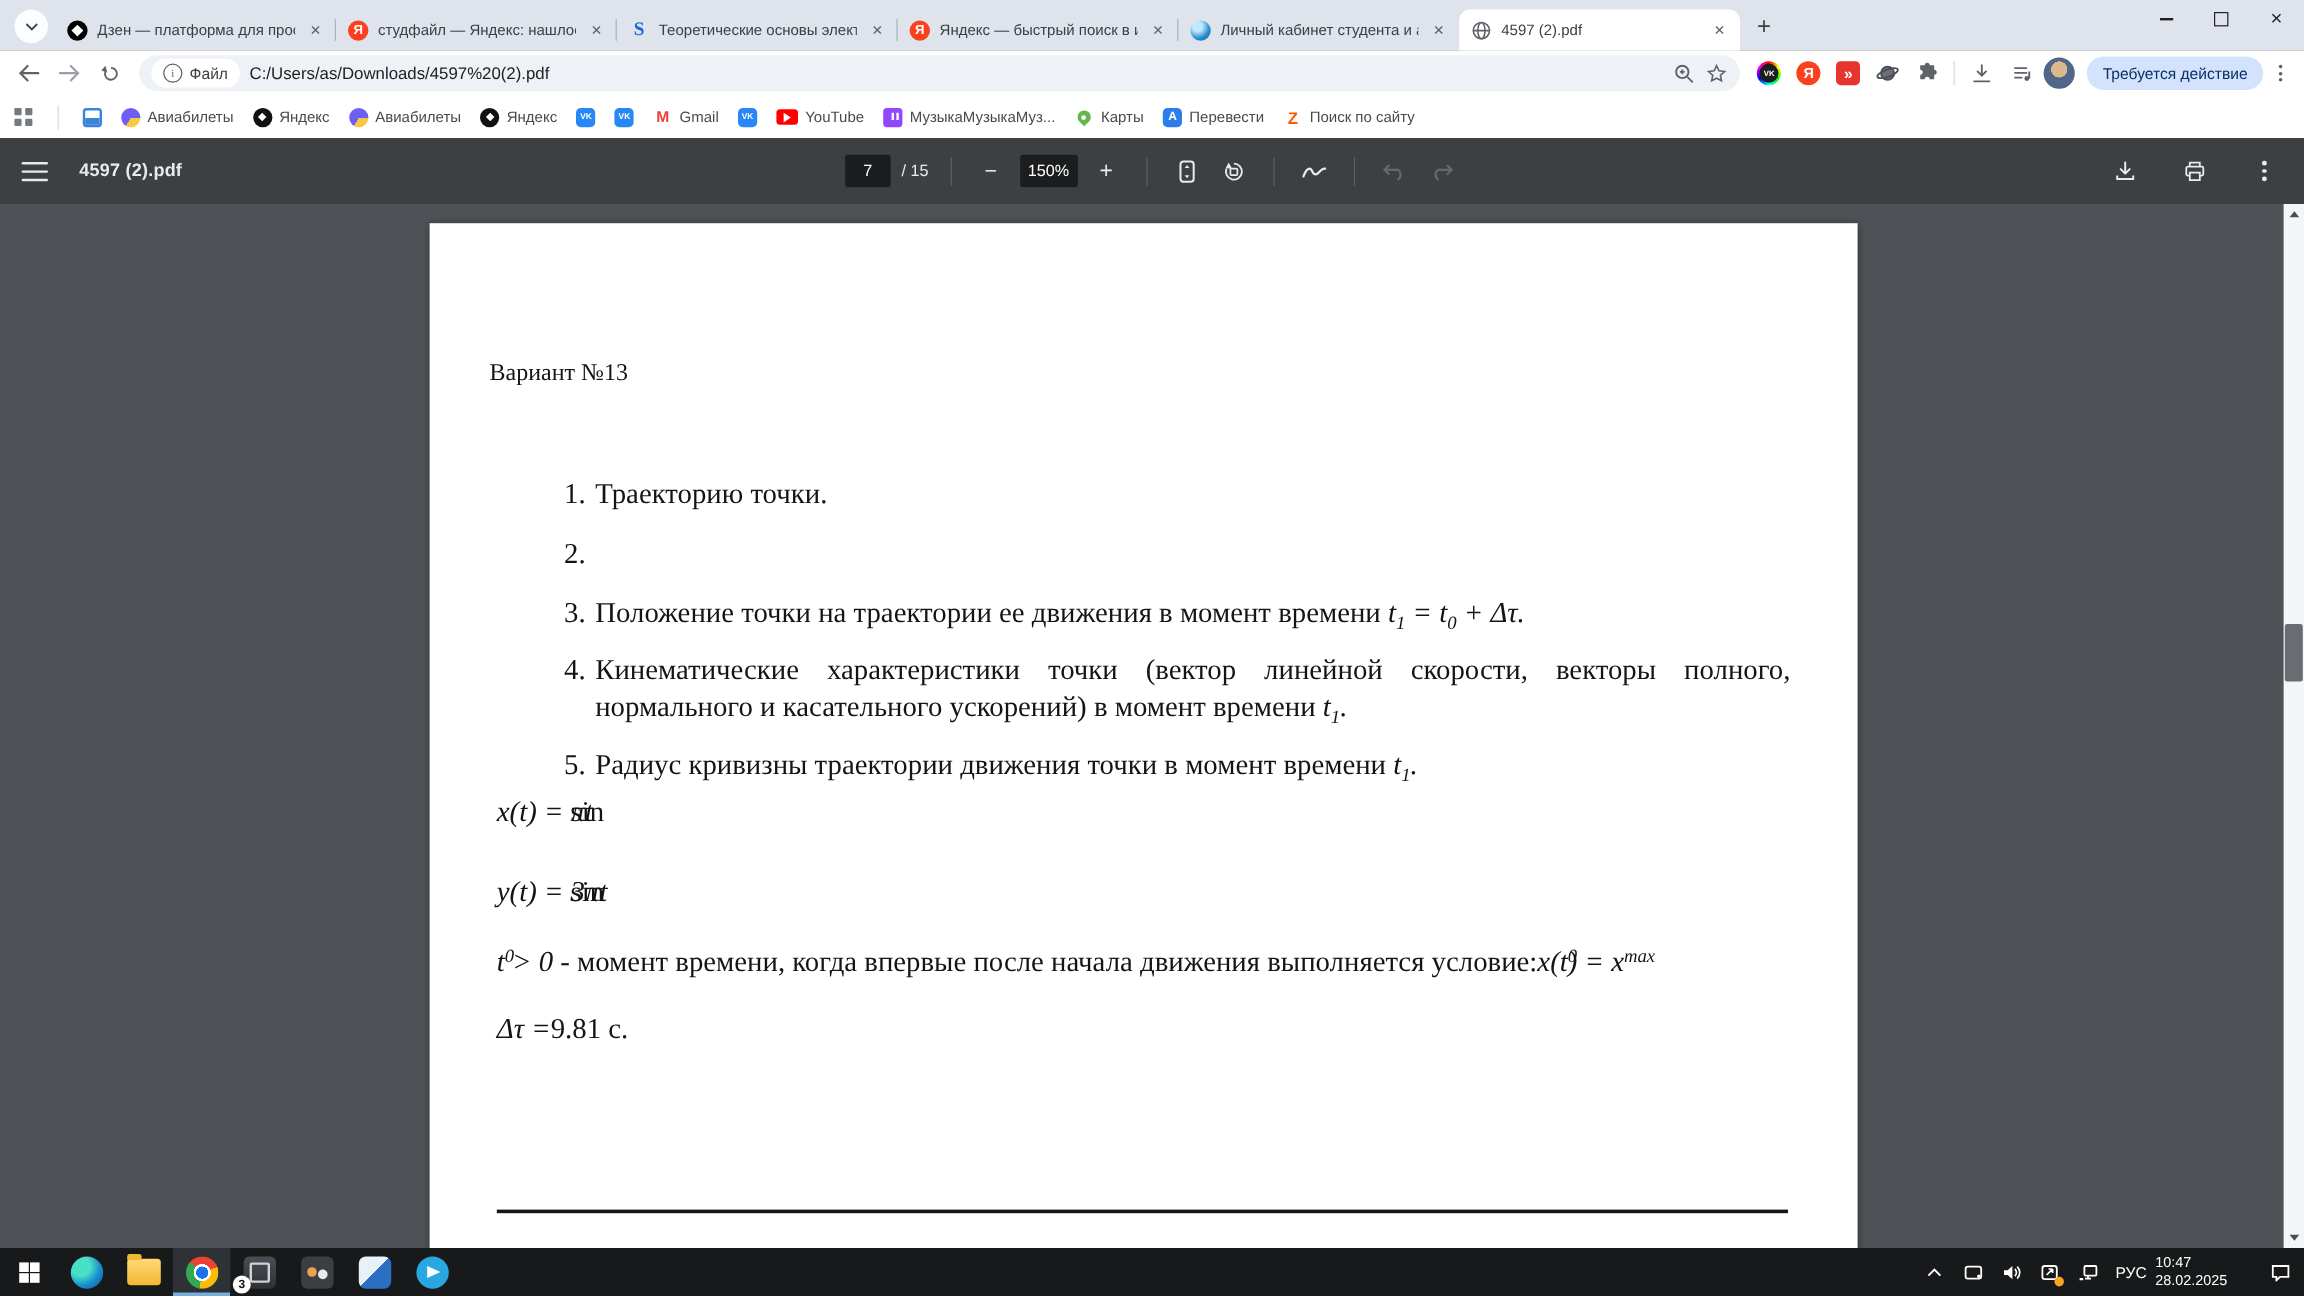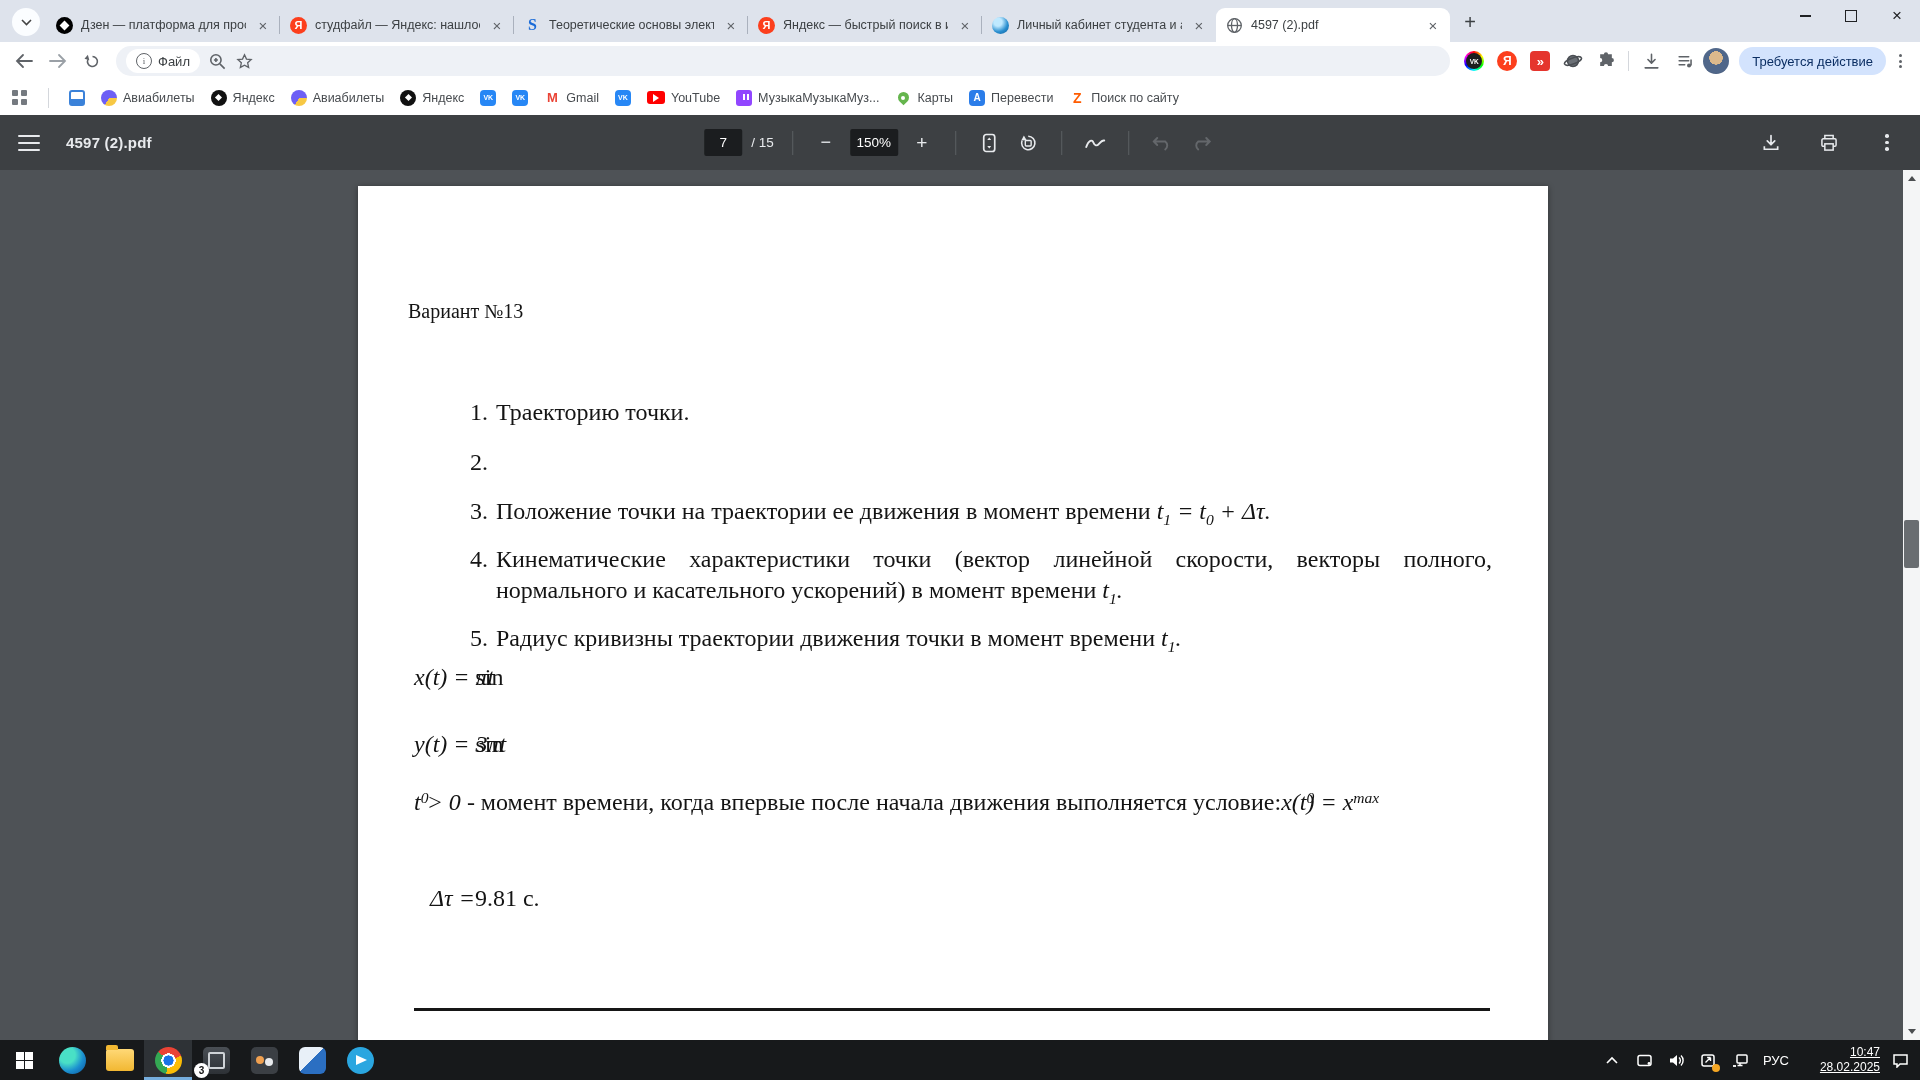--- a/index.html
+++ b/index.html
@@ -121,21 +121,21 @@
   .li .num{left:-26px;top:0;}
   .li .txt,.li .m,.li sub{position:static;}
   .li1{top:211px;}.li2{top:261px;}.li3{top:310px;}.li4{top:358px;}.li5{top:437px;}
   .m{font-style:italic;}
   .m .up,.up{font-style:normal;}
   sub{font-size:65%;}
   .eq1{top:478px;left:56px;}
   .eq2{top:545px;left:56px;}
   .cond{top:603px;left:56px;white-space:nowrap;}
   .cond span{position:static;}
-  .delta{top:659px;left:72px;margin-top:40px;}
+  .delta{top:659px;left:56px;}
   .delta span{position:static;}
   .footrule{top:822px;left:56px;width:1076px;height:3px;background:#161616;}
   
   .sbar{position:absolute;right:0;top:0;bottom:0;width:17px;background:#f4f5f6;}
   .sarr{position:absolute;left:0;width:17px;height:17px;display:flex;align-items:center;justify-content:center;}
   .sarr.up{top:0;}.sarr.dn{bottom:0;}
   .sarr.up::before{content:"";border-left:4px solid transparent;border-right:4px solid transparent;border-bottom:5px solid #4a4d50;}
   .sarr.dn::before{content:"";border-left:4px solid transparent;border-right:4px solid transparent;border-top:5px solid #4a4d50;}
   .sthumb{position:absolute;left:1px;top:350px;width:15px;height:48px;background:#696d71;border-radius:2px;}
   
@@ -156,21 +156,21 @@
     color:#111;font-size:10px;font-weight:bold;display:flex;align-items:center;justify-content:center;}
   .ap-people{background:#3b3f44;border-radius:5px;}
   .ap-people::before{content:"";width:8px;height:8px;border-radius:50%;background:#f0a050;box-shadow:9px 2px 0 #e8eaed;margin-right:8px;}
   .ap-shield{background:linear-gradient(135deg,#e8f0f8 0 48%,#2b6fc2 48%);border-radius:6px;}
   .ap-tg{background:#2aa6e0;}
   .ap-tg::before{content:"";border-left:11px solid #fff;border-top:5px solid transparent;border-bottom:5px solid transparent;margin-left:3px;}
   .tray{margin-left:auto;display:flex;align-items:center;gap:0;color:#fff;}
   .tico{width:32px;height:40px;display:flex;align-items:center;justify-content:center;position:relative;}
   .odot{position:absolute;right:4px;bottom:8px;width:8px;height:8px;border-radius:50%;background:#f5a623;}
   .lang{width:40px;text-align:center;font-size:13px;}
-  .clock{width:84px;text-align:right;font-size:12px;line-height:15px;text-decoration:underline;}
+  .clock{width:84px;text-align:left;font-size:12px;line-height:15px;}
   .svgi{display:block;}
 </style>
 </head>
 <body>
 
 <div class="band tabstrip">
   <div class="tabsearch">
     <svg class="svgi" width="11" height="7" viewBox="0 0 11 7">
         <path d="M1 1l4.5 4.5L10 1" fill="none" stroke="#444" stroke-width="1.6"></path>
       </svg>
@@ -234,20 +234,21 @@
     <svg class="svgi" width="17" height="17" viewBox="0 0 24 24">
         <path d="M12 5a7 7 0 1 1-6.5 4.2" fill="none" stroke="currentColor" stroke-width="2.2"></path>
         <path d="M12 1v8l-6-4z" fill="currentColor" transform="translate(-5.5 1.5) rotate(-15 12 5)"></path>
       </svg>
   </div>
   <div class="addr">
     <div class="filechip">
       <span class="infoi"></span>
       <span>Файл</span>
     </div>
+    <span class="url">C:/Users/as/Downloads/4597%20(2).pdf</span>
     <svg class="svgi" width="19" height="19" viewBox="0 0 24 24">
         <g fill="none" stroke="#5f6368" stroke-width="2">
           <circle cx="10" cy="10" r="6.5"></circle>
           <path d="M15 15l6 6M7.5 10h5M10 7.5v5"></path>
         </g>
       </svg>
     <svg class="svgi" width="19" height="19" viewBox="0 0 24 24">
         <path d="M12 3.5l2.5 5.4 5.9.7-4.4 4 1.2 5.8L12 16.6l-5.2 2.8 1.2-5.8-4.4-4 5.9-.7z" fill="none" stroke="#5f6368" stroke-width="1.7"></path>
       </svg>
   </div>

